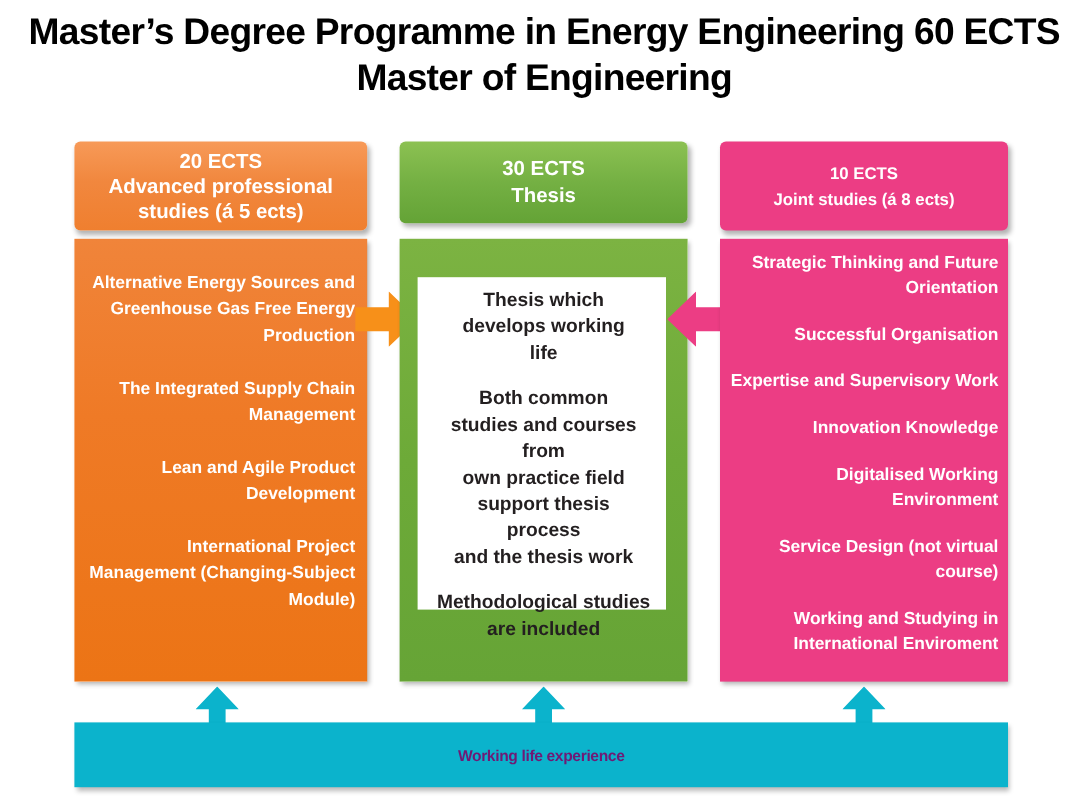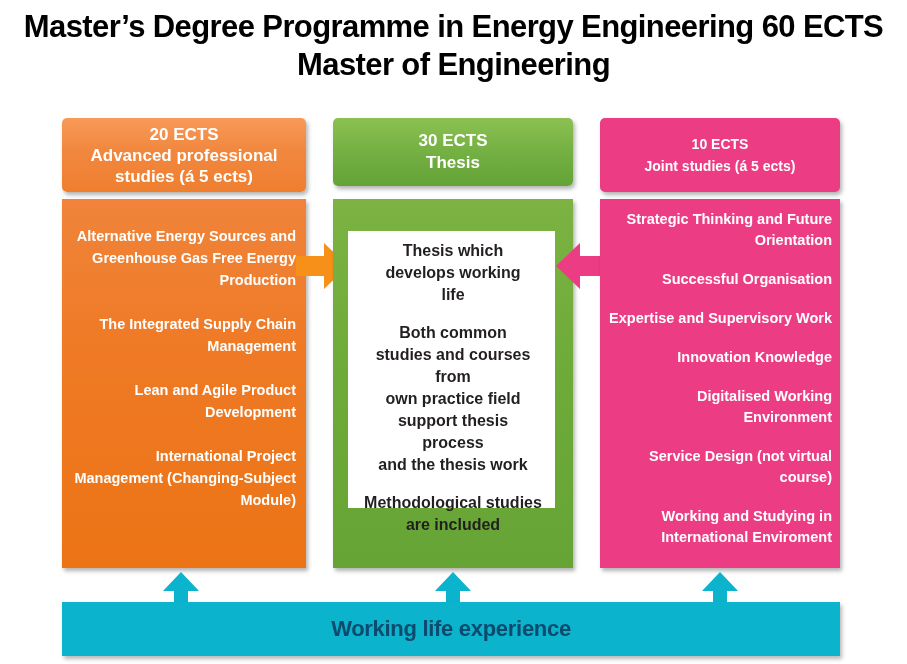--- a/index.html
+++ b/index.html
@@ -149,23 +149,23 @@
 
   
   #bottom-bar {
     position: absolute;
     left: 62px;
     top: 602px;
     width: 778px;
     height: 54px;
     background: #0bb3cc;
     box-shadow: 2px 3px 4px rgba(0,0,0,0.28);
-    color: #0c4a6e;
-    font-weight: bold;
-    font-size: 22px;
+    color: #701a75;
+    font-weight: bold;
+    font-size: 13px;
     display: flex;
     align-items: center;
     justify-content: center;
     letter-spacing: -0.3px;
     box-sizing: border-box;
   }
   .up-arrow { position: absolute; }
   .up-arrow svg { display: block; }
 </style>
 </head>
@@ -231,21 +231,21 @@
 
   <div class="h-arrow" style="left:556px; top:243px;">
     <svg width="52" height="46" viewBox="0 0 52 46" aria-hidden="true">
       <polygon points="52,13 24,13 24,0 0,23 24,46 24,33 52,33" fill="#ec3d84"></polygon>
     </svg>
   </div>
 
   <div class="col-header" id="pink-header">
     <div>
       <span class="hline">10 ECTS</span>
-      <span class="hline">Joint studies (á 5 ects)</span>
+      <span class="hline">Joint studies (á 8 ects)</span>
     </div>
   </div>
   <div class="col-body" id="pink-body">
     <div class="item">Strategic Thinking and Future Orientation</div>
     <div class="item">Successful Organisation</div>
     <div class="item">Expertise and Supervisory Work</div>
     <div class="item">Innovation Knowledge</div>
     <div class="item">Digitalised Working Environment</div>
     <div class="item">Service Design (not virtual course)</div>
     <div class="item">Working and Studying in International Enviroment</div>

